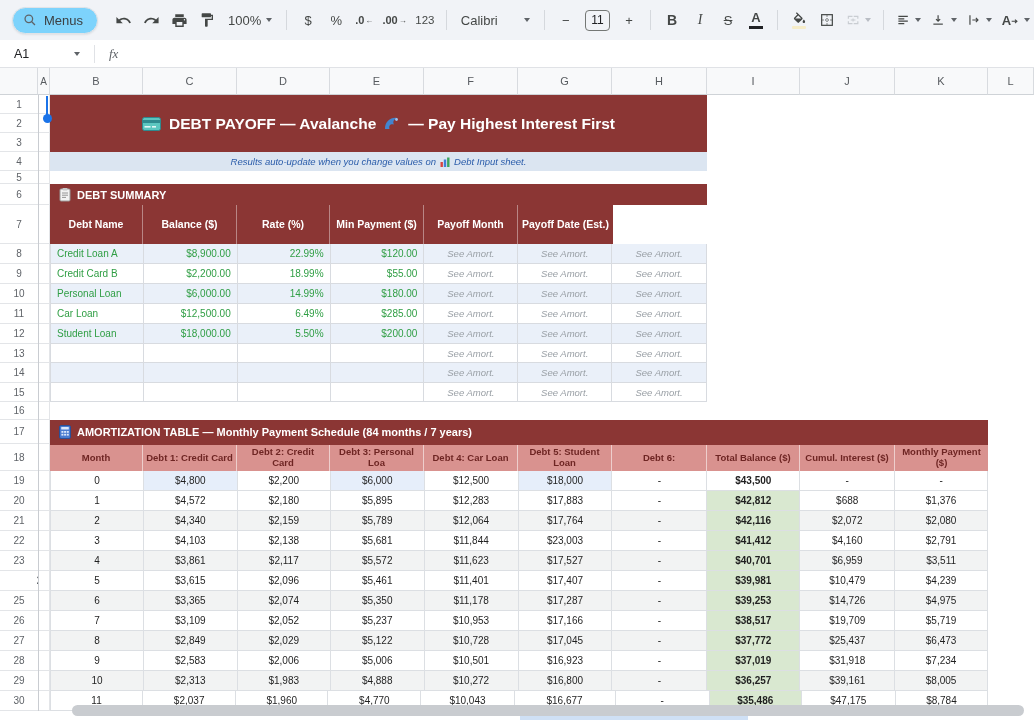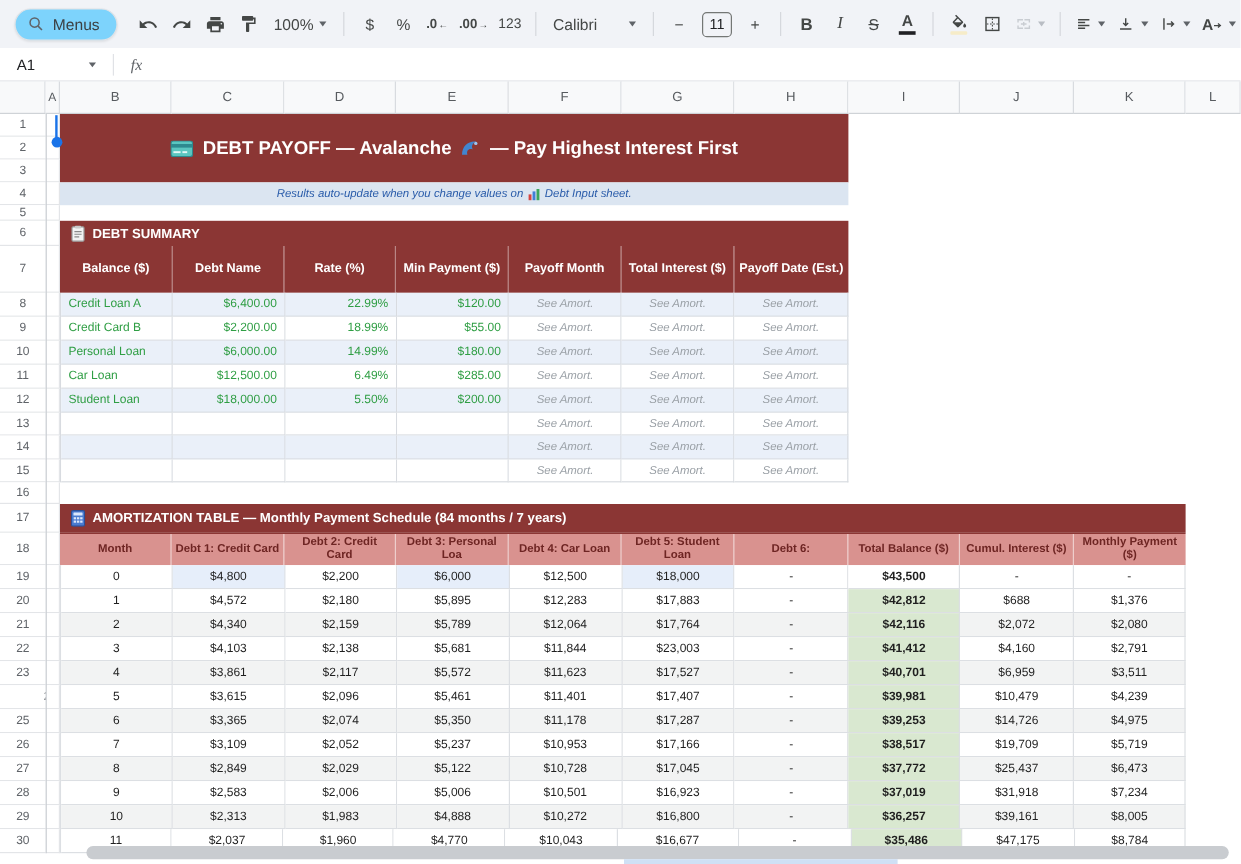--- a/index.html
+++ b/index.html
@@ -341,32 +341,31 @@
   <div class="secbar" style="top:184px;width:657px;height:21px;">
     <svg width="12" height="14" viewBox="0 0 12 14">
       <rect x="1" y="1" width="10" height="12" rx="1" fill="#f3f3f3" stroke="#9a9a9a"></rect>
       <rect x="3.5" y="0" width="5" height="2.4" rx="0.8" fill="#c9c9c9"></rect>
       <path d="M3 5h6M3 7.2h6M3 9.4h4" stroke="#8a8a8a" stroke-width="0.9"></path>
     </svg>
     <span>DEBT SUMMARY</span>
   </div>
 
   <div class="ds-headrow" id="dsHead">
+      <div class="ds-hc" style="width: 93px;">Debt Name</div>
       <div class="ds-hc" style="width: 94px;">Balance ($)</div>
-      <div class="ds-hc" style="width: 93px;">Debt Name</div>
       <div class="ds-hc" style="width: 93px;">Rate (%)</div>
       <div class="ds-hc" style="width: 94px;">Min Payment ($)</div>
       <div class="ds-hc" style="width: 94px;">Payoff Month</div>
-      <div class="ds-hc" style="width: 94px;">Total Interest ($)</div>
       <div class="ds-hc" style="width: 95px;">Payoff Date (Est.)</div>
     </div>
   <div class="ds-rows" id="dsRows">
       <div class="ds-row" style="height: 20px;">
         <div class="ds-c left green bandb" style="width: 93px; height: 20px;">Credit Loan A</div>
-        <div class="ds-c right green bandb" style="width: 94px; height: 20px;">$6,400.00</div>
+        <div class="ds-c right green bandb" style="width: 94px; height: 20px;">$8,900.00</div>
         <div class="ds-c right green bandb" style="width: 93px; height: 20px;">22.99%</div>
         <div class="ds-c right green bandb" style="width: 94px; height: 20px;">$120.00</div>
         <div class="ds-c center see bandb" style="width: 94px; height: 20px;">See Amort.</div>
         <div class="ds-c center see bandb" style="width: 94px; height: 20px;">See Amort.</div>
         <div class="ds-c center see bandb" style="width: 95px; height: 20px;">See Amort.</div>
       </div>
       <div class="ds-row" style="height: 20px;">
         <div class="ds-c left green" style="width: 93px; height: 20px;">Credit Card B</div>
         <div class="ds-c right green" style="width: 94px; height: 20px;">$2,200.00</div>
         <div class="ds-c right green" style="width: 93px; height: 20px;">18.99%</div>

